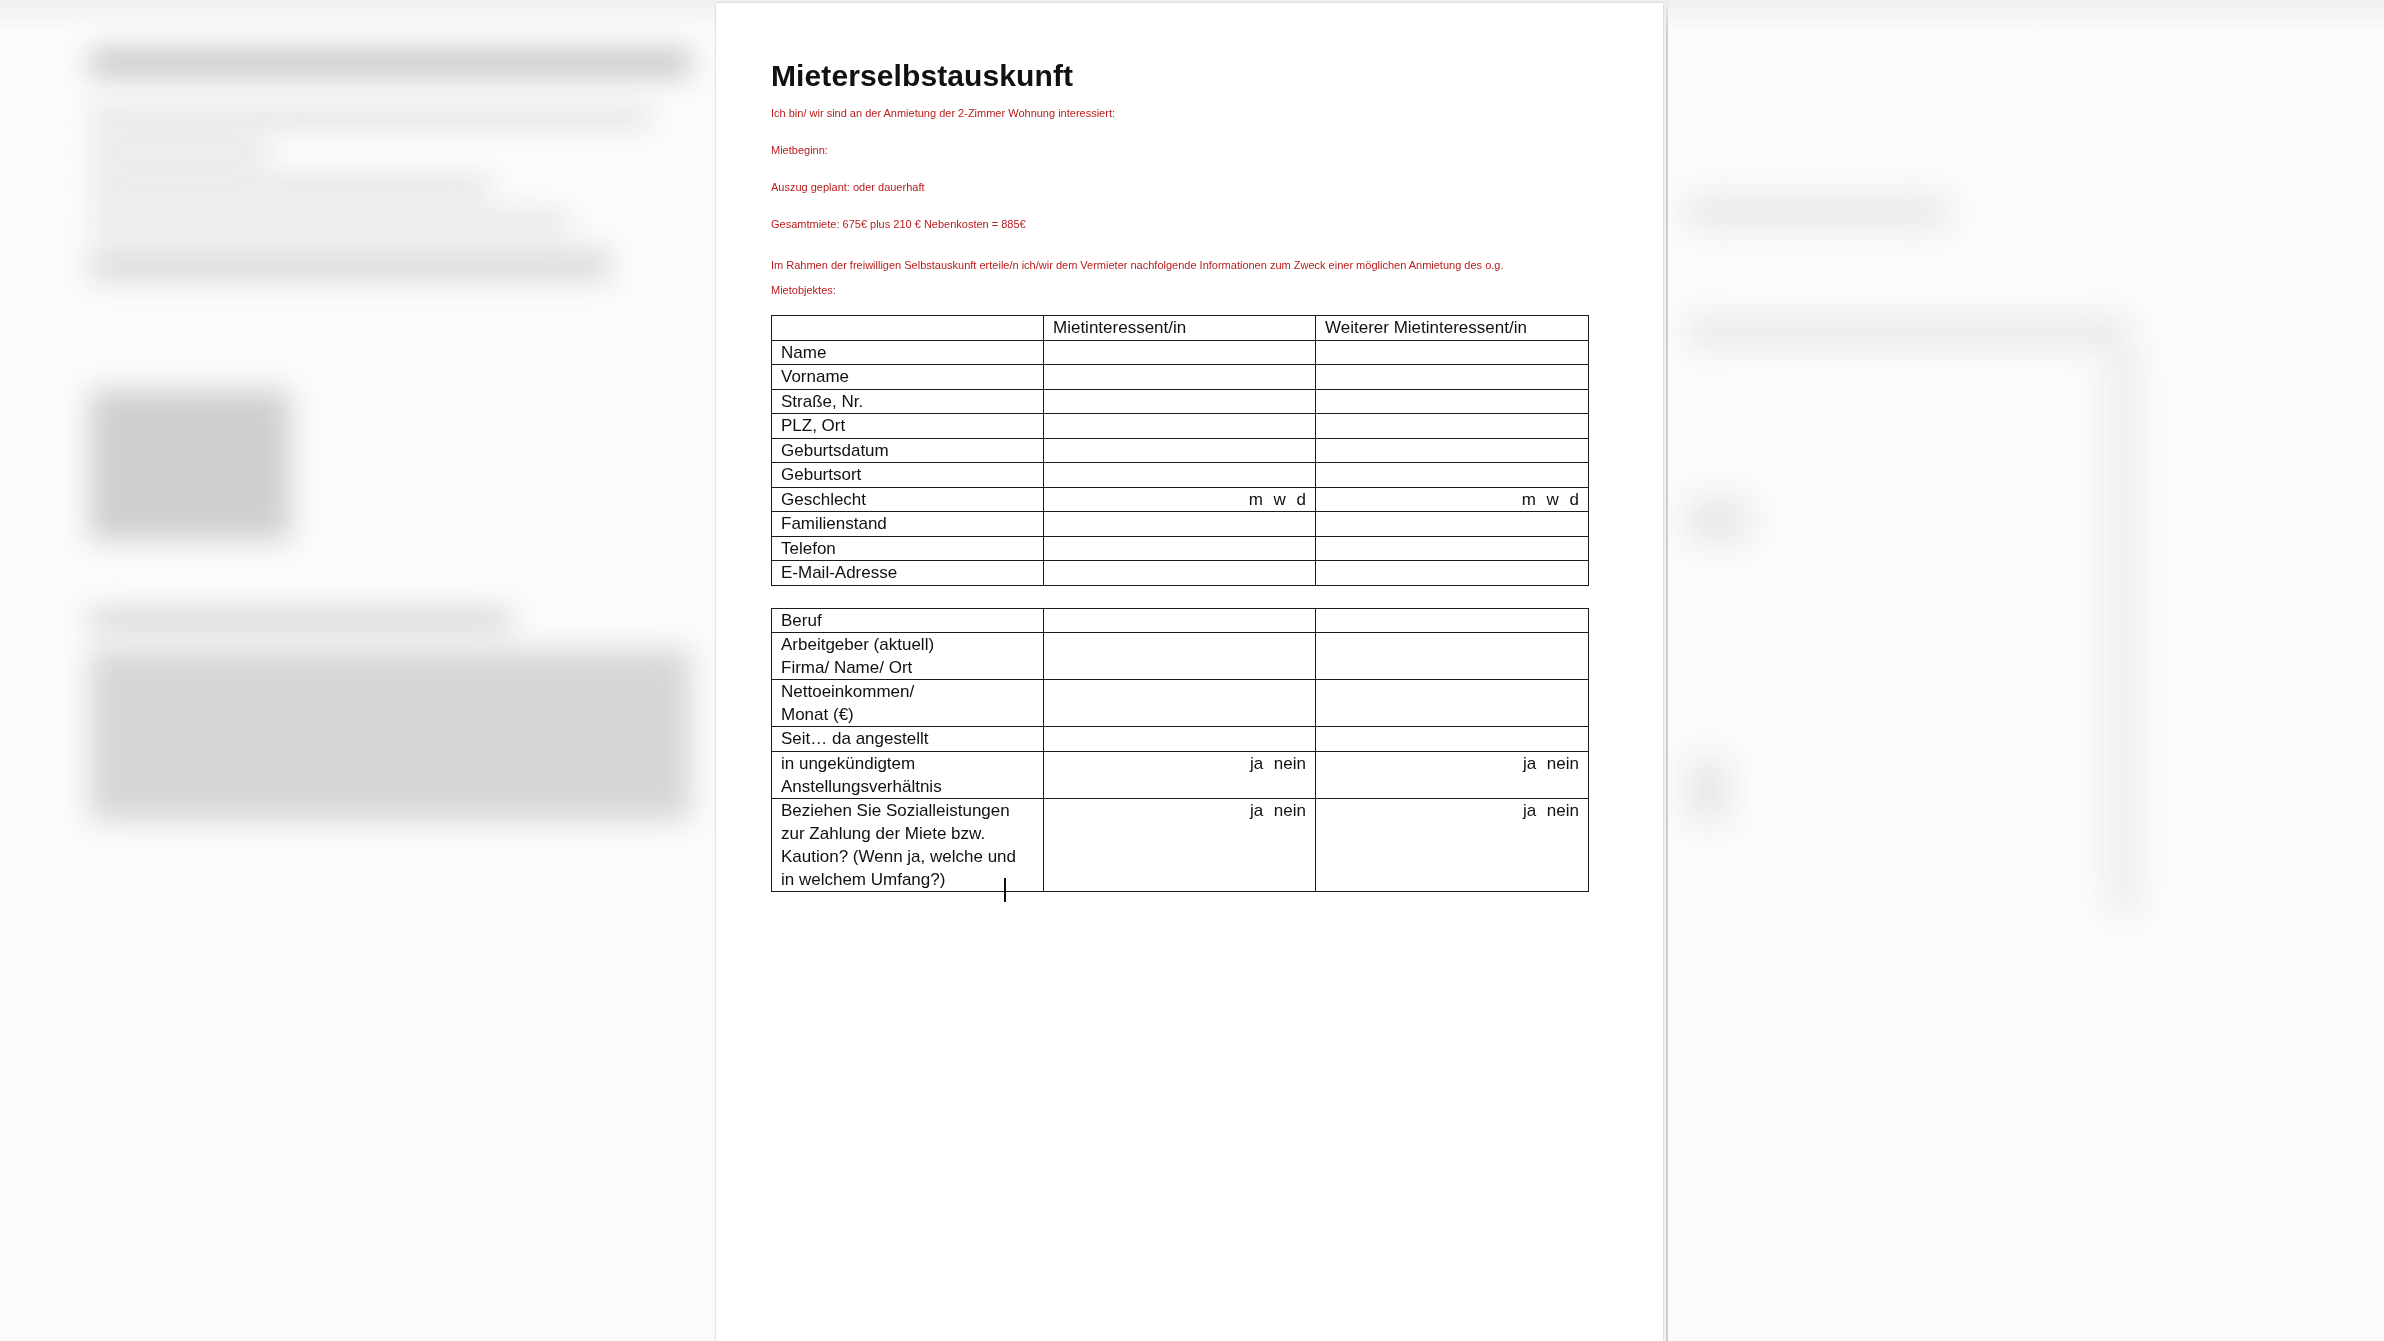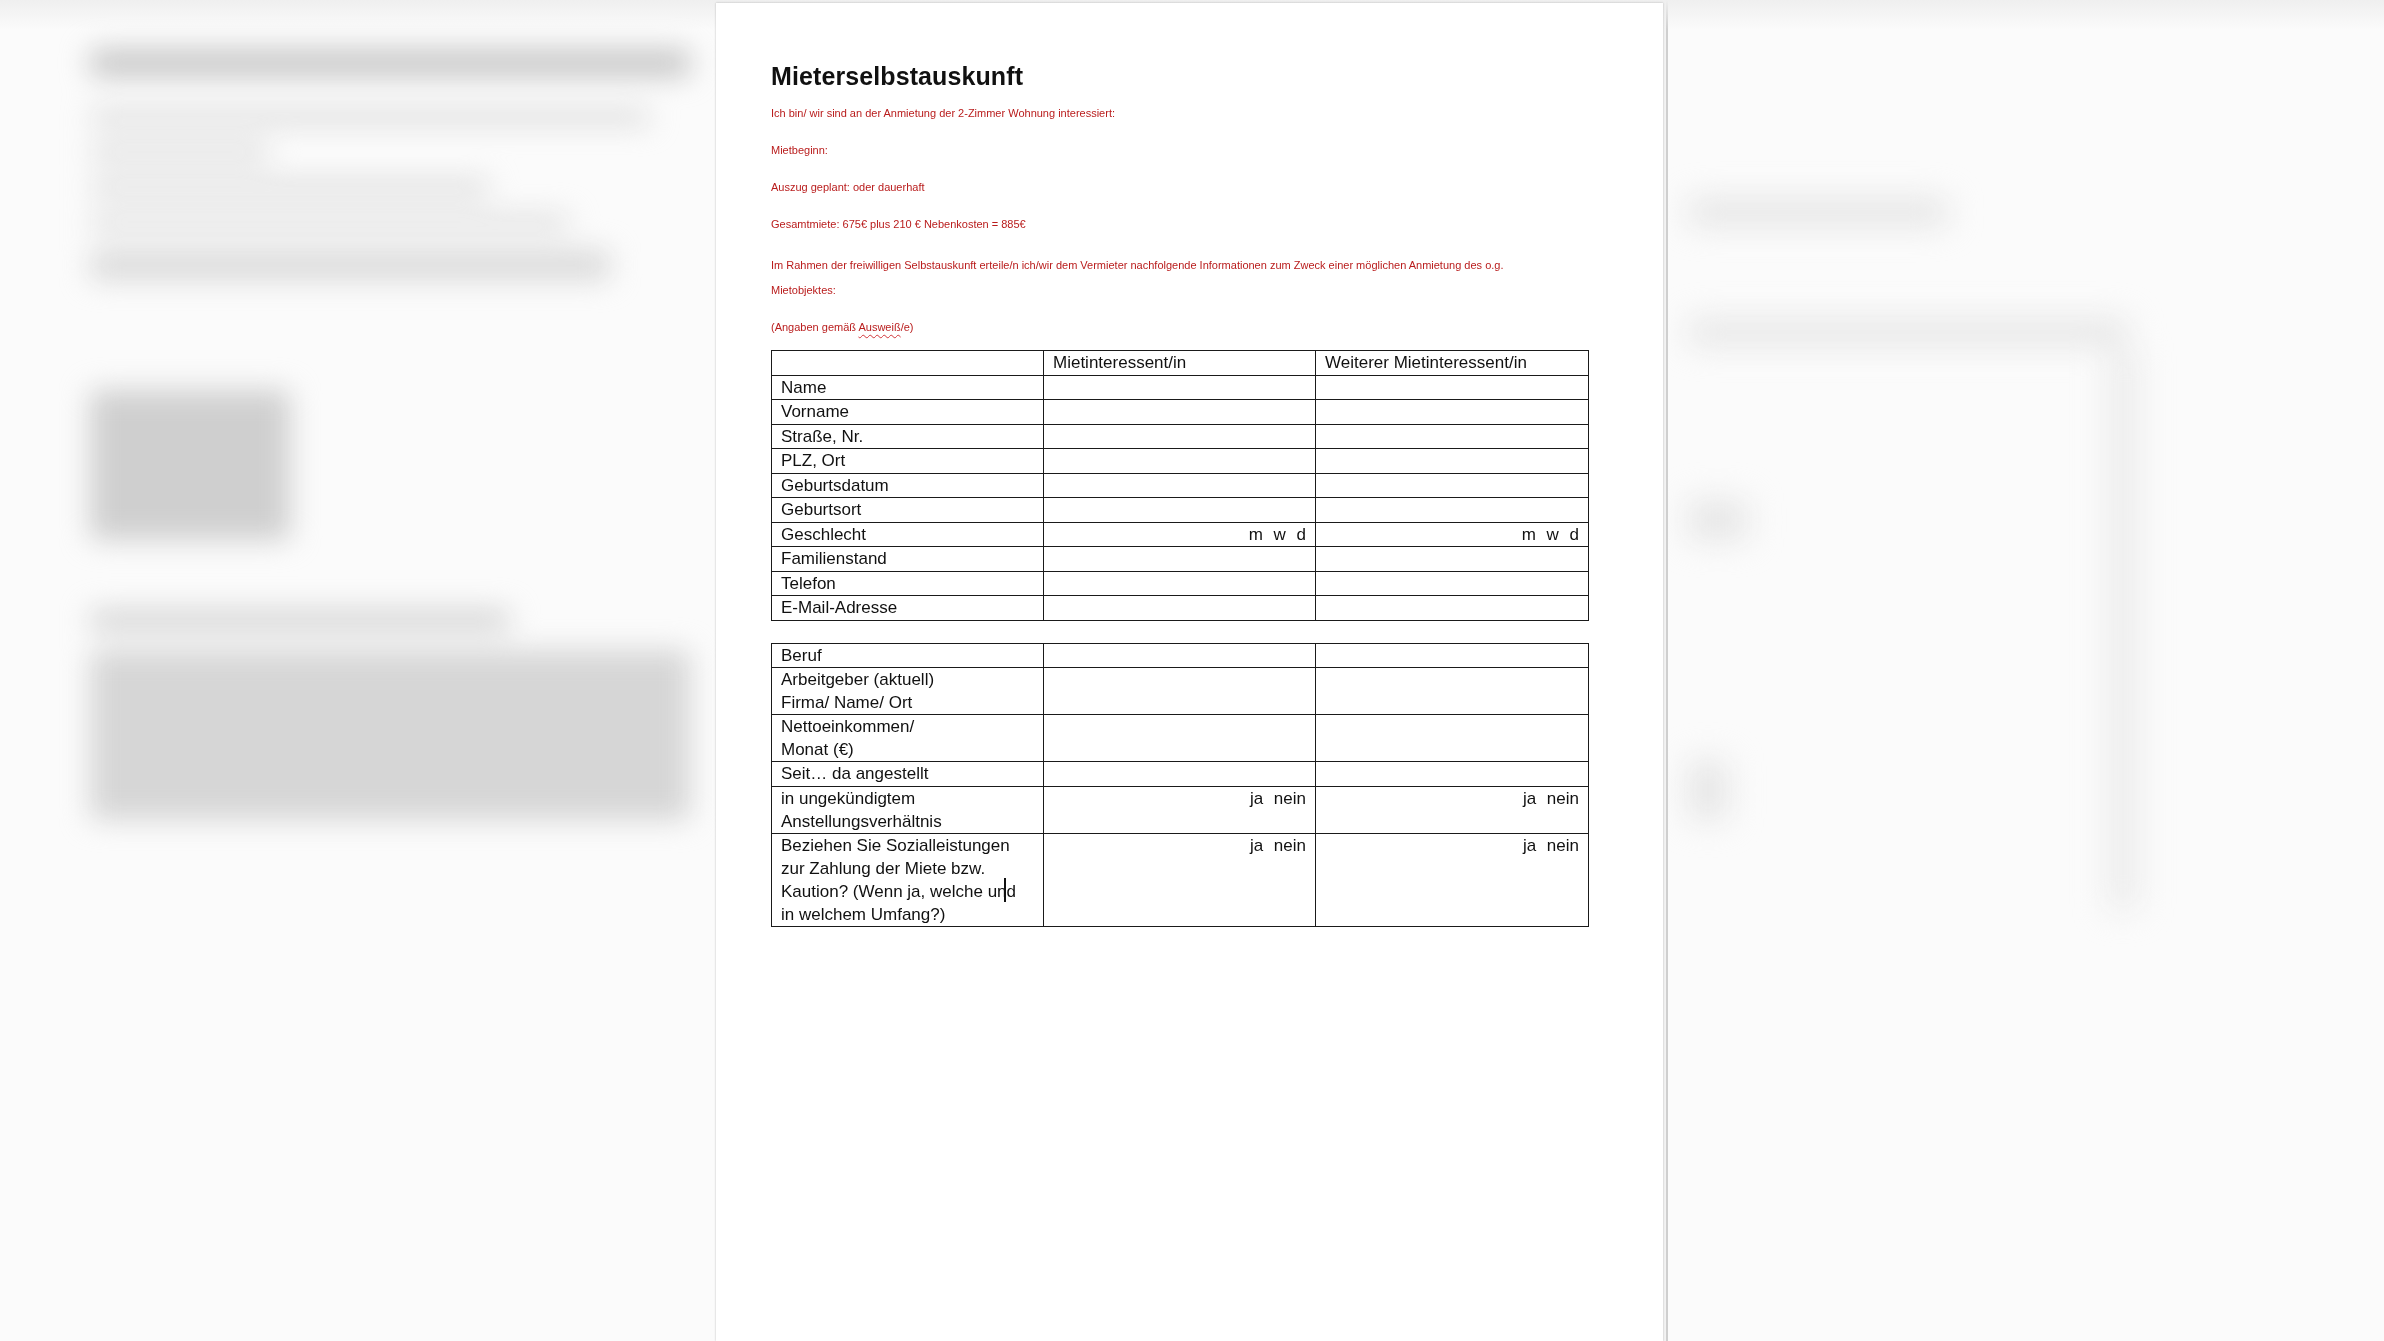--- a/index.html
+++ b/index.html
@@ -37,21 +37,21 @@
   }
 
   
   .page {
     position: absolute; left: 716px; top: 3px; width: 947px; height: 1338px;
     background: #ffffff;
     box-shadow: 0 0 2px rgba(0,0,0,0.25);
   }
   .content { position: absolute; left: 55px; top: 58px; width: 820px; }
   .title {
-    font-size: 25px; font-weight: bold; letter-spacing: 0.1px;
+    font-size: 30px; font-weight: bold; letter-spacing: 0.1px;
     line-height: 30px; margin-bottom: 10px;
   }
   .para { font-size: 11px; line-height: 25px; margin-bottom: 12px; color: #b91c1c; }
   .para .italic { }
   .spell-err {
     text-decoration: underline wavy #d13438;
     text-decoration-thickness: 1px;
     text-underline-offset: 3px;
   }
 
@@ -118,23 +118,20 @@
     <div class="title">Mieterselbstauskunft</div>
 
     <p class="para">Ich bin/ wir sind an der Anmietung der 2-Zimmer Wohnung  interessiert:</p>
     <p class="para">Mietbeginn:</p>
     <p class="para">Auszug geplant: oder dauerhaft</p>
     <p class="para">
       <span>Gesamtmiete:</span>
       <span class="italic">675€ plus 210 € Nebenkosten = 885€</span>
     </p>
     <p class="para" style="width:740px;margin-top:16px;">Im Rahmen der freiwilligen Selbstauskunft erteile/n ich/wir dem Vermieter nachfolgende Informationen zum Zweck einer möglichen Anmietung des o.g. Mietobjektes:</p>
-    <p class="para" style="margin-bottom:10px;">
-      <span>(Angaben gemäß </span><span class="spell-err">Ausweiß</span><span>/e)</span>
-    </p>
 
     <table class="form">
       <colgroup>
           <col class="c1">
           <col class="c2">
           <col class="c3">
         </colgroup>
       <tbody>
           <tr>
         <td></td>

